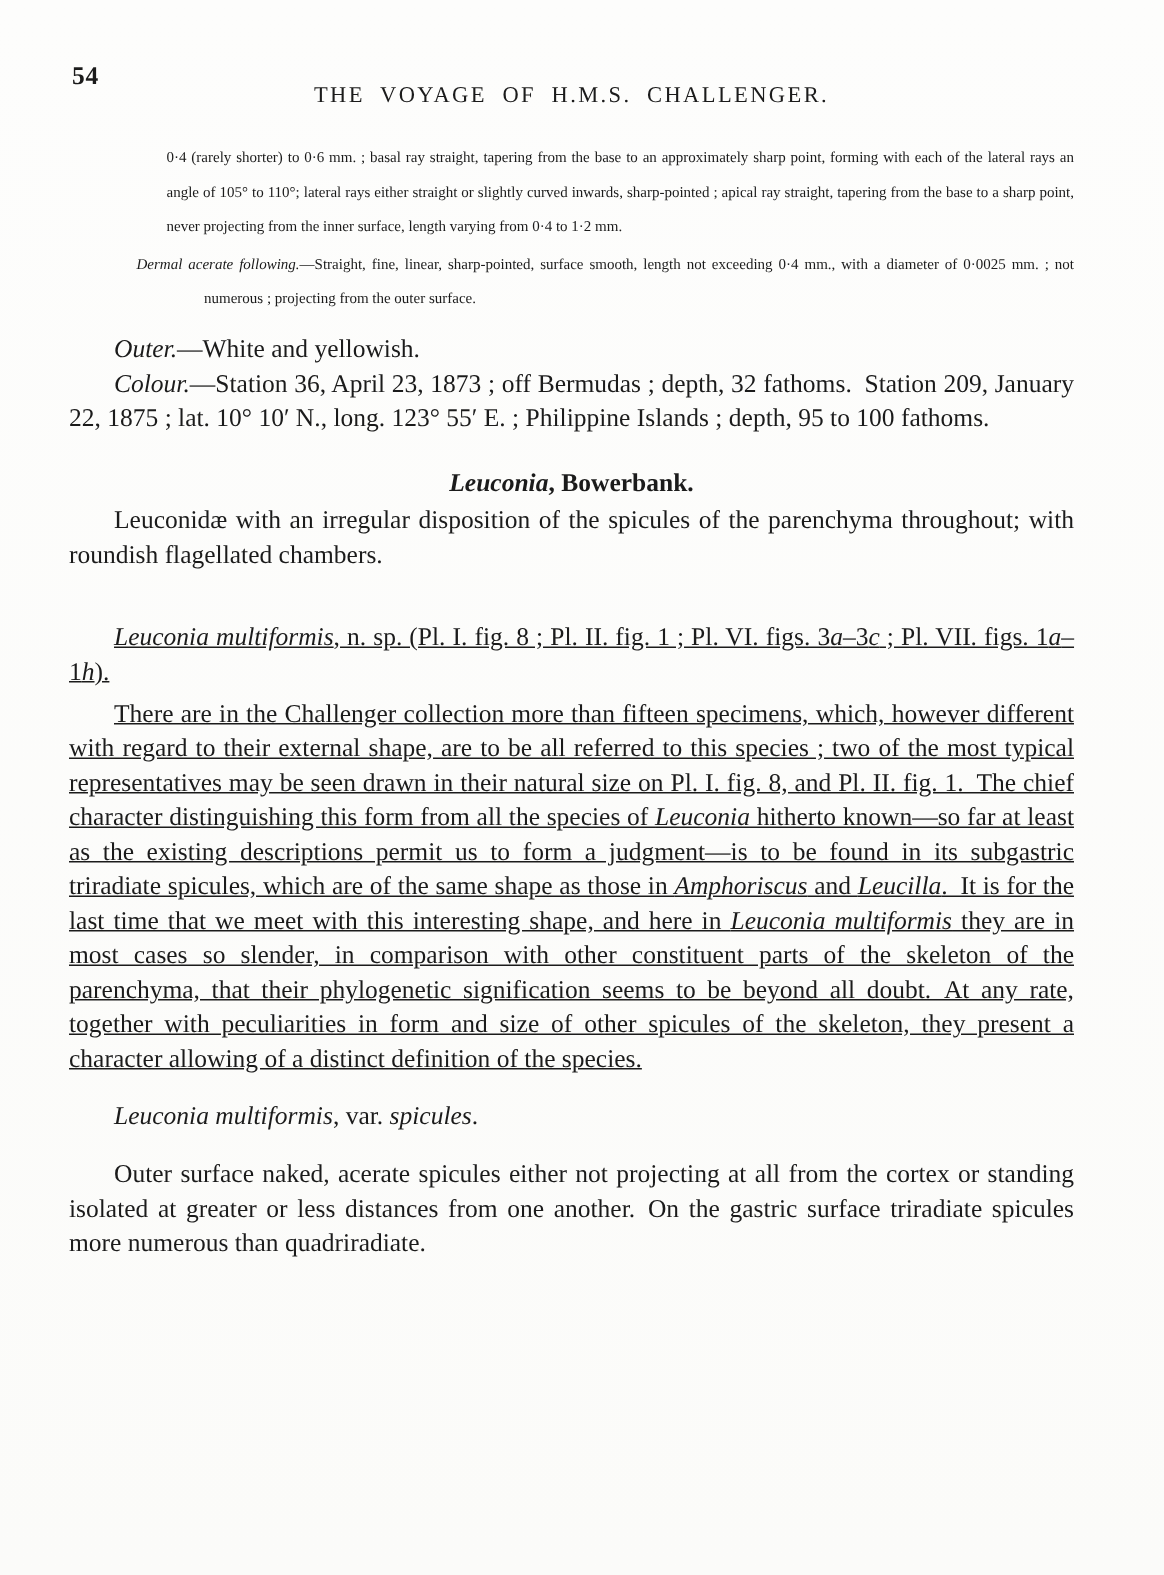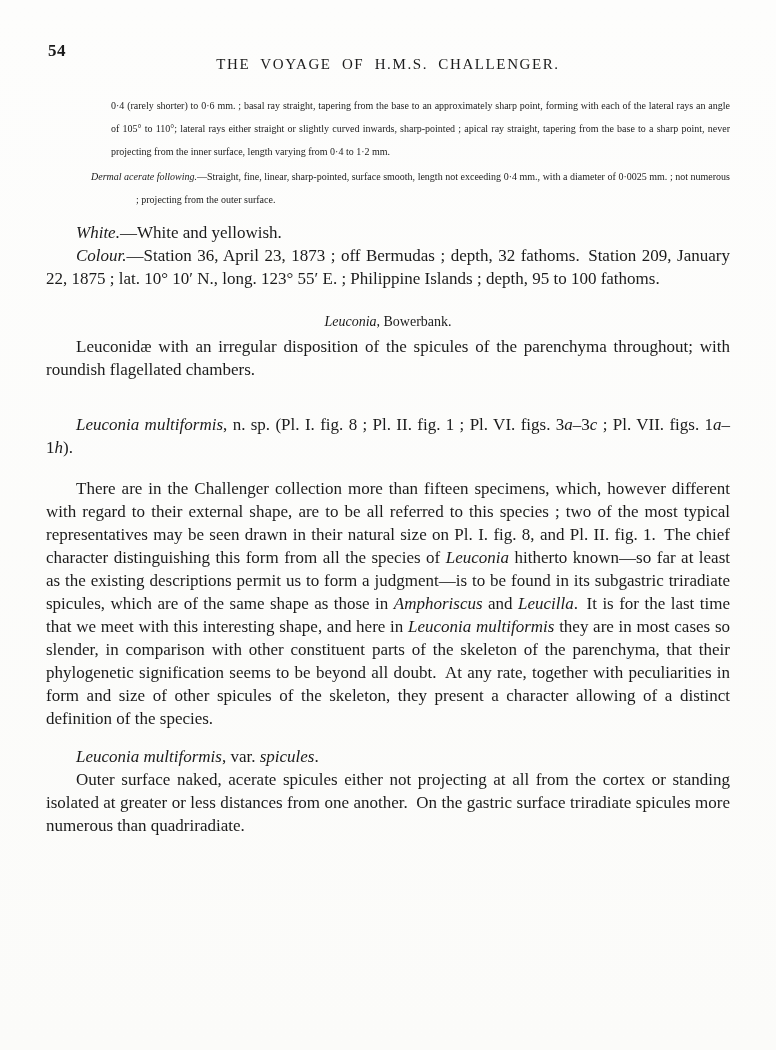--- a/index.html
+++ b/index.html
@@ -9,21 +9,21 @@
     height: 1050px;
     overflow: hidden;
   }
   body {
     background: linear-gradient(180deg, #fdfdfc 0%, #fbfbf9 100%);
   }
   .page {
     box-sizing: border-box;
     width: 776px;
     height: 1050px;
-    padding: 40px 46px 0 46px;
+    padding: 40px 60px 0 46px;
     font-family: "Liberation Serif", "DejaVu Serif", serif;
     color: #1b1b1b;
   }
   .running-head {
     position: relative;
     height: 24px;
   }
   .page-num {
     position: absolute;
     left: 2px;
@@ -59,48 +59,48 @@
     margin: 0;
     font-size: 17px;
     line-height: 23px;
     text-align: justify;
     text-indent: 30px;
   }
   .details-section { margin-top: 10px; }
   .genus-section { margin-top: 20px; }
   .genus-heading {
     margin: 0 0 2px 0;
-    font-size: 14px;
-    font-weight: normal;
+    font-size: 17px;
+    font-weight: bold;
     text-align: center;
     line-height: 23px;
   }
-  .species-section { margin-top: 32px; }
-  .species-discussion { margin-top: 18px; }
+  .species-section { margin-top: 32px; text-decoration: underline; }
+  .species-discussion { margin-top: 5px; }
   .variety-section { margin-top: 15px; }
-  .variety-description { margin-top: 0; }
+  .variety-description { margin-top: 16px; }
   i { font-style: italic; }
 </style>
 </head>
 <body>
 
 <div class="page">
 
   <header class="running-head">
     <span class="page-num">54</span>
     <span class="running-title">THE VOYAGE OF H.M.S. CHALLENGER.</span>
   </header>
 
   <section class="hang-blocks">
     <p class="block">0·4 (rarely shorter) to 0·6 mm. ; basal ray straight, tapering from the base to an approximately sharp point, forming with each of the lateral rays an angle of 105° to 110°; lateral rays either straight or slightly curved inwards, sharp-pointed ; apical ray straight, tapering from the base to a sharp point, never projecting from the inner surface, length varying from 0·4 to 1·2 mm.</p>
     <p class="block block-hang"><i>Dermal acerate following.</i>—Straight, fine, linear, sharp-pointed, surface smooth, length not exceeding 0·4 mm., with a diameter of 0·0025 mm. ; not numerous ; projecting from the outer surface.</p>
   </section>
 
   <section class="details-section">
-    <p class="body-p"><i>White.</i>—White and yellowish.</p>
+    <p class="body-p"><i>Outer.</i>—White and yellowish.</p>
     <p class="body-p"><i>Colour.</i>—Station 36, April 23, 1873 ; off Bermudas ; depth, 32 fathoms. Station 209, January 22, 1875 ; lat. 10° 10′ N., long. 123° 55′ E. ; Philippine Islands ; depth, 95 to 100 fathoms.</p>
   </section>
 
   <section class="genus-section">
     <h2 class="genus-heading"><i>Leuconia</i>, Bowerbank.</h2>
     <p class="body-p">Leuconidæ with an irregular disposition of the spicules of the parenchyma throughout; with roundish flagellated chambers.</p>
   </section>
 
   <section class="species-section">
     <p class="body-p species-heading"><i>Leuconia multiformis</i>, n. sp. (Pl. I. fig. 8 ; Pl. II. fig. 1 ; Pl. VI. figs. 3<i>a</i>–3<i>c</i> ; Pl. VII. figs. 1<i>a</i>–1<i>h</i>).</p>

